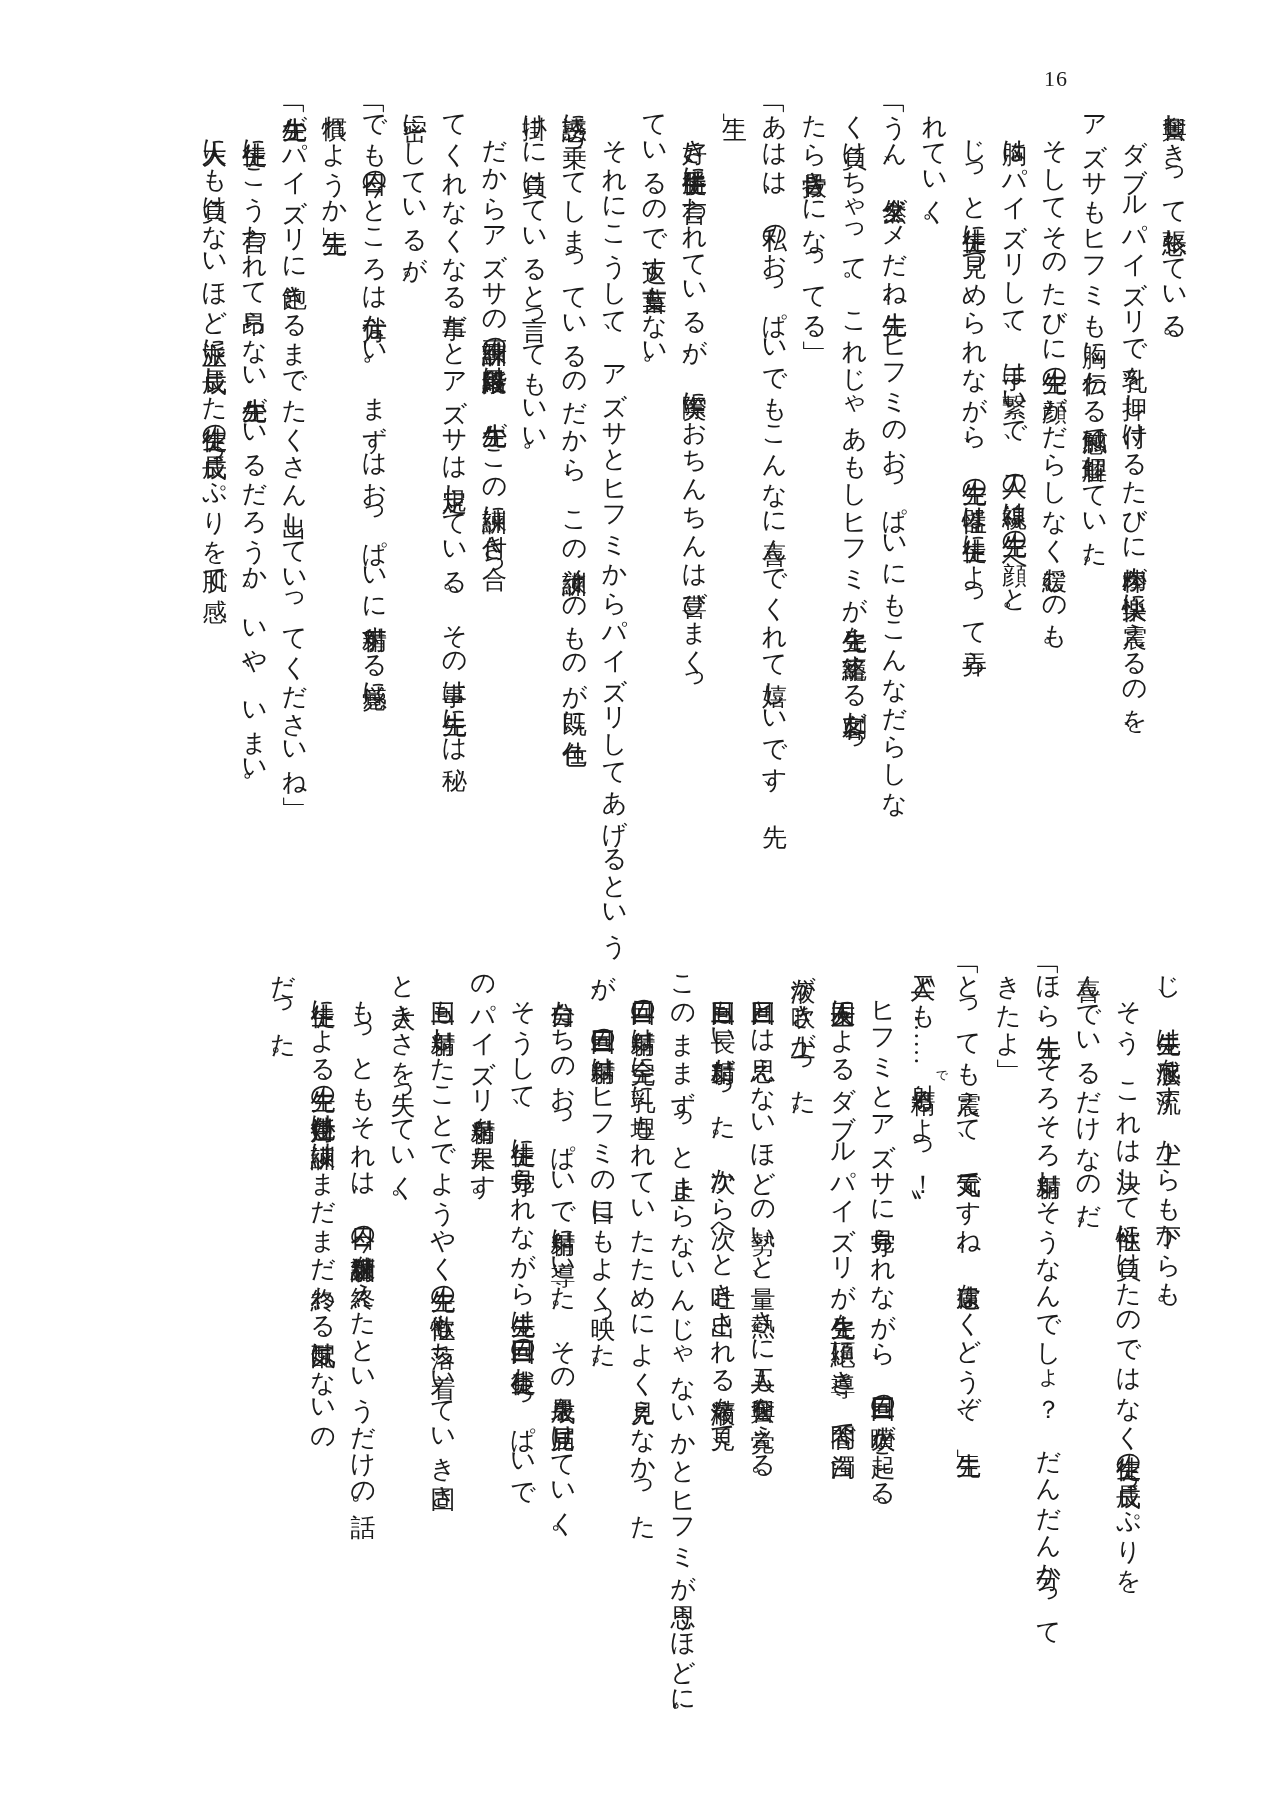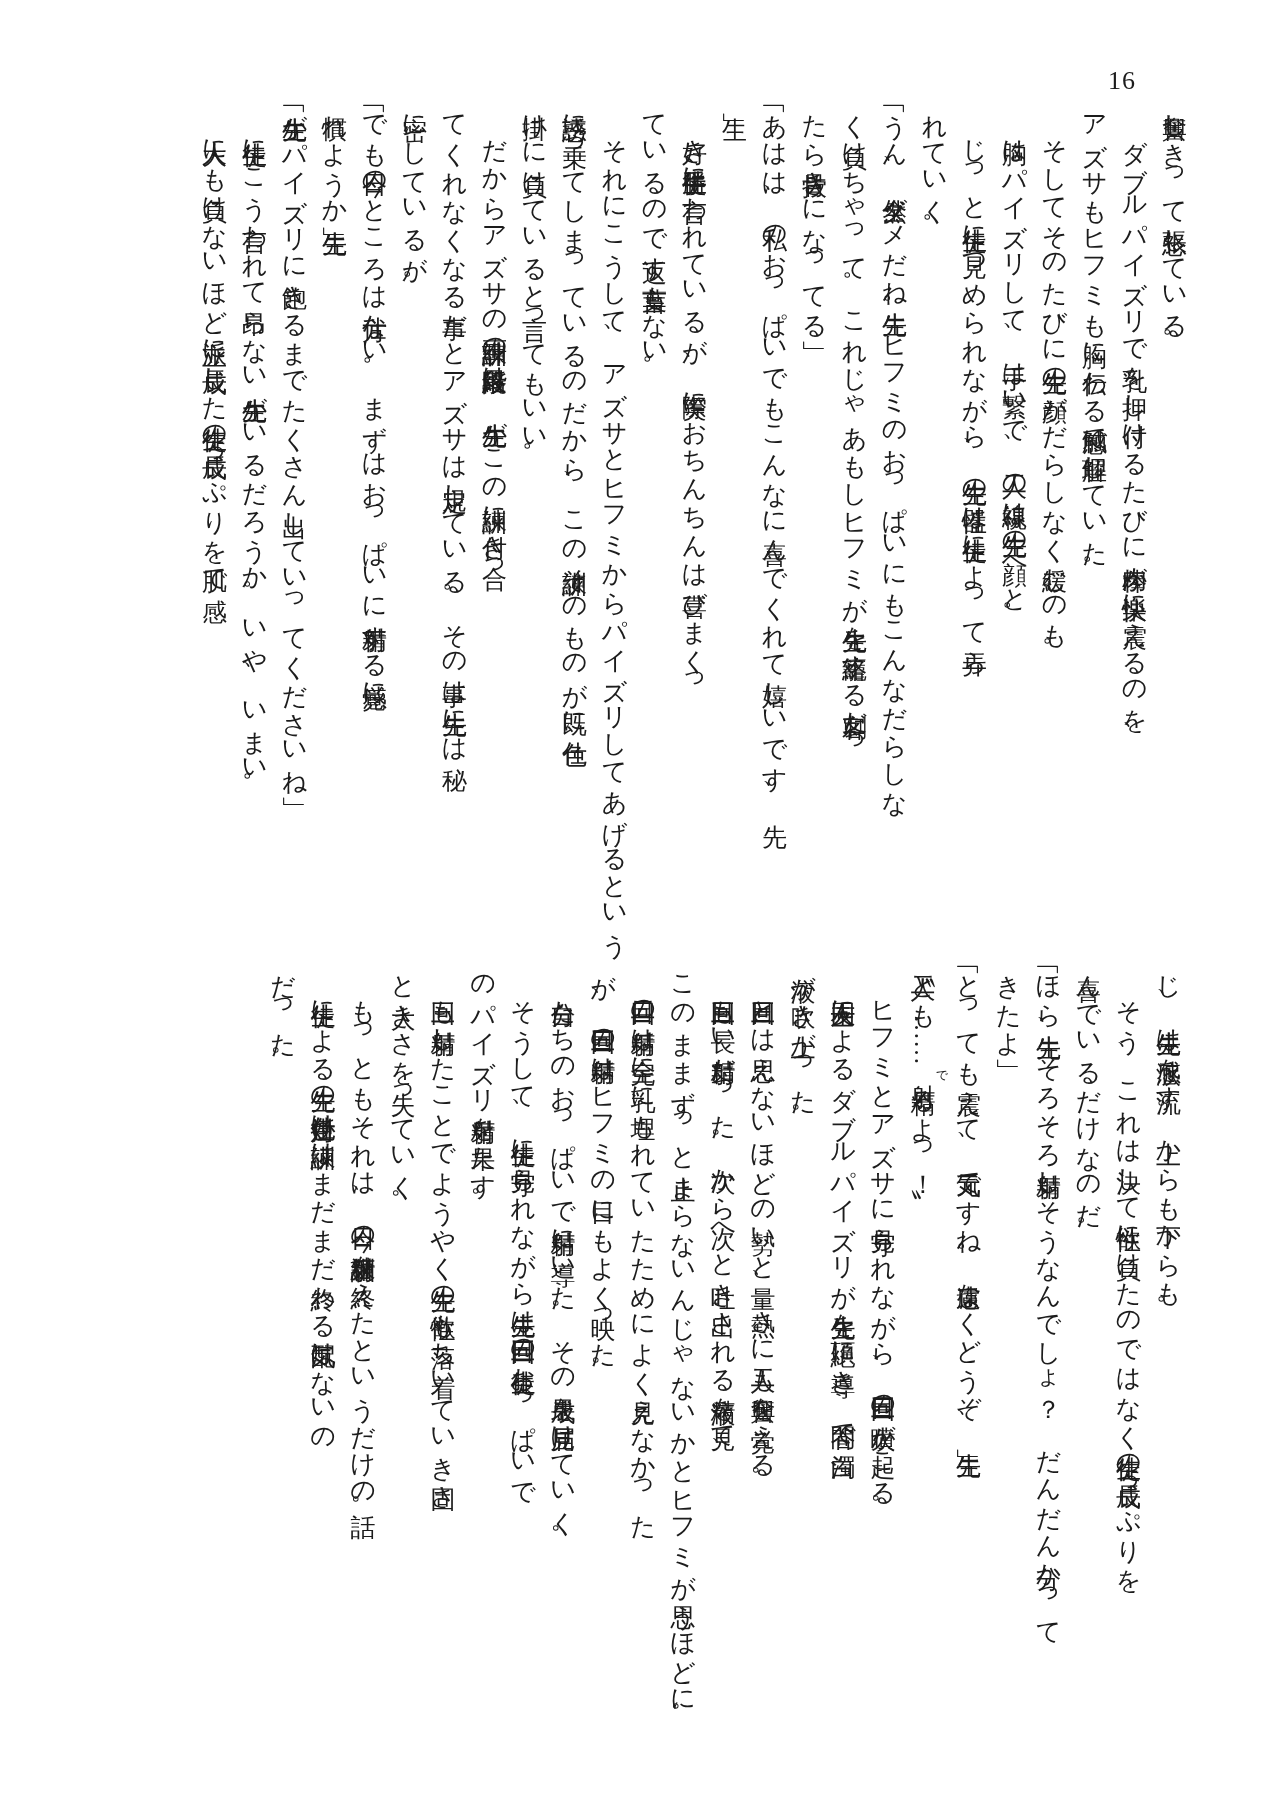--- a/index.html
+++ b/index.html
@@ -10,22 +10,22 @@
     position: relative;
     width: 1280px;
     height: 1817px;
     background: #ffffff;
     font-family: "Liberation Serif", "DejaVu Serif", serif;
     overflow: hidden;
   }
   .page-number {
     position: absolute;
     top: 66px;
-    left: 1108px;
-    font-size: 26px;
+    left: 1044px;
+    font-size: 22px;
     color: #1c1c1c;
     letter-spacing: 1px;
   }
   .text-block {
     position: absolute;
     writing-mode: vertical-rl;
     text-orientation: mixed;
     font-size: 25px;
     line-height: 40px;
     height: 792px;

